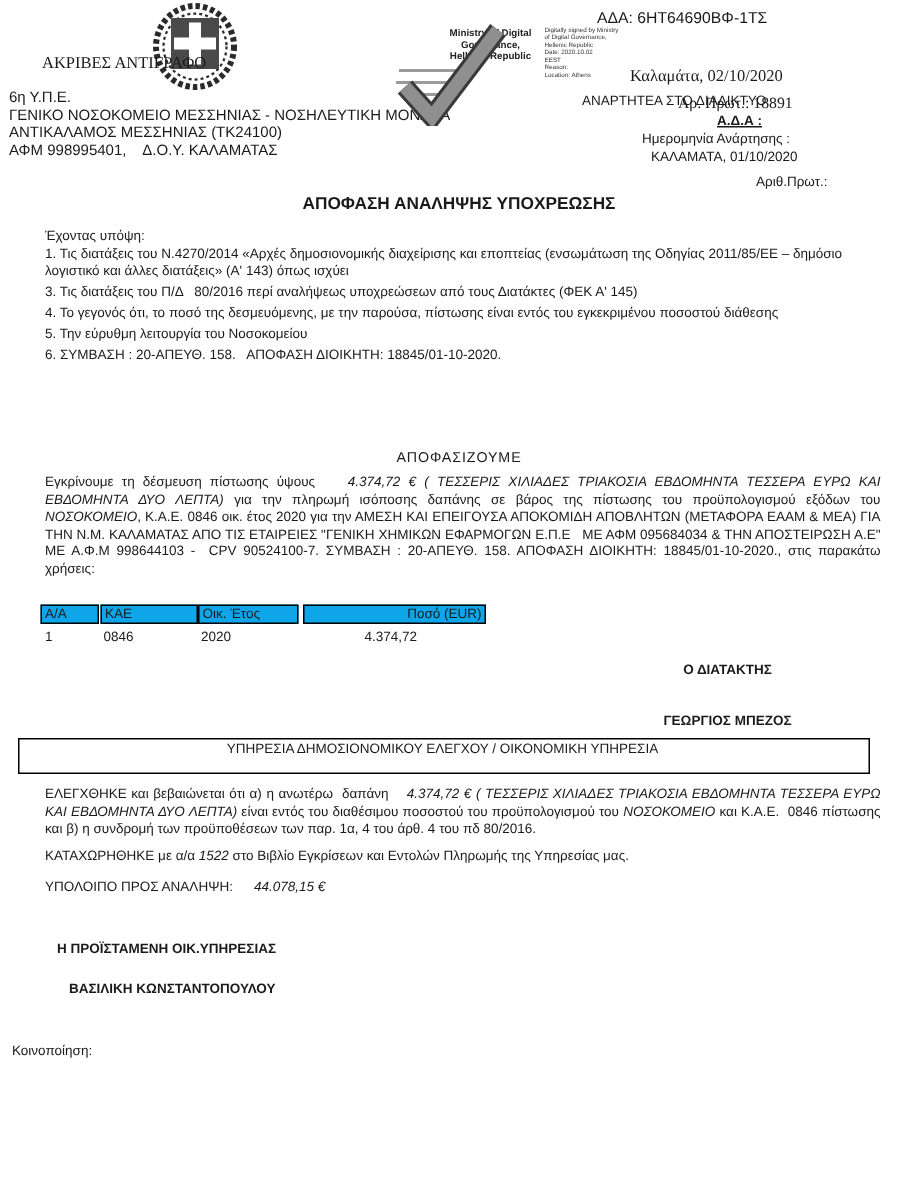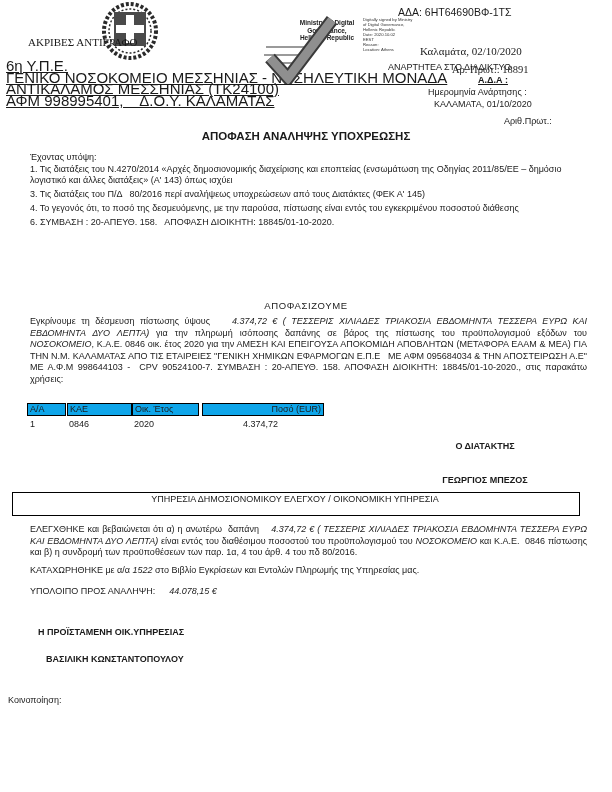--- a/index.html
+++ b/index.html
@@ -10,21 +10,21 @@
   .b{font-weight:bold;}
   .i{font-style:italic;}
   .ctr{text-align:center;}
   .just{text-align:justify;white-space:pre-wrap;}
   .pre{white-space:pre-wrap;}
 
   
   .ada-top{left:398px;top:6px;font-size:10.5px;}
   .emblem{left:96px;top:2px;}
   .certified{left:28px;top:36px;font-size:11px;font-family:"Liberation Serif",serif;}
-  .letterhead{left:6px;top:60px;font-size:15px;line-height:11.5px;text-decoration:underline;}
+  .letterhead{left:6px;top:60px;font-size:10px;line-height:11.5px;}
 
   
   .stamp-org{left:282px;top:19px;width:90px;font-size:6.5px;line-height:7.5px;font-weight:bold;
              color:#222;text-align:center;}
   .stamp-details{left:363px;top:17px;width:72px;font-size:4.2px;line-height:5px;color:#333;}
   .stamp-check{left:258px;top:12px;}
 
   
   .city-date{left:420px;top:45px;font-size:11px;}
   .web-post{left:388px;top:62px;font-size:9px;}
@@ -118,20 +118,21 @@
   <div class="abs post-city">ΚΑΛΑΜΑΤΑ, 01/10/2020</div>
   <div class="abs prot-lbl">Αριθ.Πρωτ.:</div>
 
   <div class="abs title ctr b">ΑΠΟΦΑΣΗ ΑΝΑΛΗΨΗΣ ΥΠΟΧΡΕΩΣΗΣ</div>
 
   <div class="abs preamble">Έχοντας υπόψη:</div>
   <div class="abs list">
     <div class="pre">1. Τις διατάξεις του Ν.4270/2014 «Αρχές δημοσιονομικής διαχείρισης και εποπτείας (ενσωμάτωση της Οδηγίας 2011/85/ΕΕ – δημόσιο λογιστικό και άλλες διατάξεις» (Α' 143) όπως ισχύει</div>
     <div class="pre">3. Τις διατάξεις του Π/Δ   80/2016 περί αναλήψεως υποχρεώσεων από τους Διατάκτες (ΦΕΚ Α' 145)</div>
     <div class="pre">4. Το γεγονός ότι, το ποσό της δεσμευόμενης, με την παρούσα, πίστωσης είναι εντός του εγκεκριμένου ποσοστού διάθεσης</div>
+    <div class="pre">5. Την εύρυθμη λειτουργία του Νοσοκομείου</div>
     <div class="pre">6. ΣΥΜΒΑΣΗ : 20-ΑΠΕΥΘ. 158.   ΑΠΟΦΑΣΗ ΔΙΟΙΚΗΤΗ: 18845/01-10-2020.</div>
   </div>
 
   <div class="abs decide-h ctr">ΑΠΟΦΑΣΙΖΟΥΜΕ</div>
   <div class="abs decision just"><span>Εγκρίνουμε τη δέσμευση πίστωσης ύψους    </span><span class="i">4.374,72 €</span><span class="i"> ( ΤΕΣΣΕΡΙΣ ΧΙΛΙΑΔΕΣ ΤΡΙΑΚΟΣΙΑ ΕΒΔΟΜΗΝΤΑ ΤΕΣΣΕΡΑ ΕΥΡΩ ΚΑΙ ΕΒΔΟΜΗΝΤΑ ΔΥΟ ΛΕΠΤΑ)</span><span> για την πληρωμή ισόποσης δαπάνης σε βάρος της πίστωσης του προϋπολογισμού εξόδων του </span><span class="i">ΝΟΣΟΚΟΜΕΙΟ</span><span>, Κ.Α.Ε. 0846 οικ. έτος 2020 για την ΑΜΕΣΗ ΚΑΙ ΕΠΕΙΓΟΥΣΑ ΑΠΟΚΟΜΙΔΗ ΑΠΟΒΛΗΤΩΝ (ΜΕΤΑΦΟΡΑ ΕΑΑΜ &amp; ΜΕΑ) ΓΙΑ ΤΗΝ Ν.Μ. ΚΑΛΑΜΑΤΑΣ ΑΠΟ ΤΙΣ ΕΤΑΙΡΕΙΕΣ "ΓΕΝΙΚΗ ΧΗΜΙΚΩΝ ΕΦΑΡΜΟΓΩΝ Ε.Π.Ε   ΜΕ ΑΦΜ 095684034 &amp; ΤΗΝ ΑΠΟΣΤΕΙΡΩΣΗ Α.Ε" ΜΕ Α.Φ.Μ 998644103 -  CPV 90524100-7. ΣΥΜΒΑΣΗ : 20-ΑΠΕΥΘ. 158. ΑΠΟΦΑΣΗ ΔΙΟΙΚΗΤΗ: 18845/01-10-2020., στις παρακάτω χρήσεις:</span></div>
 
   <div>
     <div class="thcell" style="left:27px;top:403px;width:33px;">Α/Α</div>
     <div class="thcell" style="left:67px;top:403px;width:59px;">ΚΑΕ</div>
     <div class="thcell" style="left:132px;top:403px;width:61px;">Οικ. Έτος</div>

